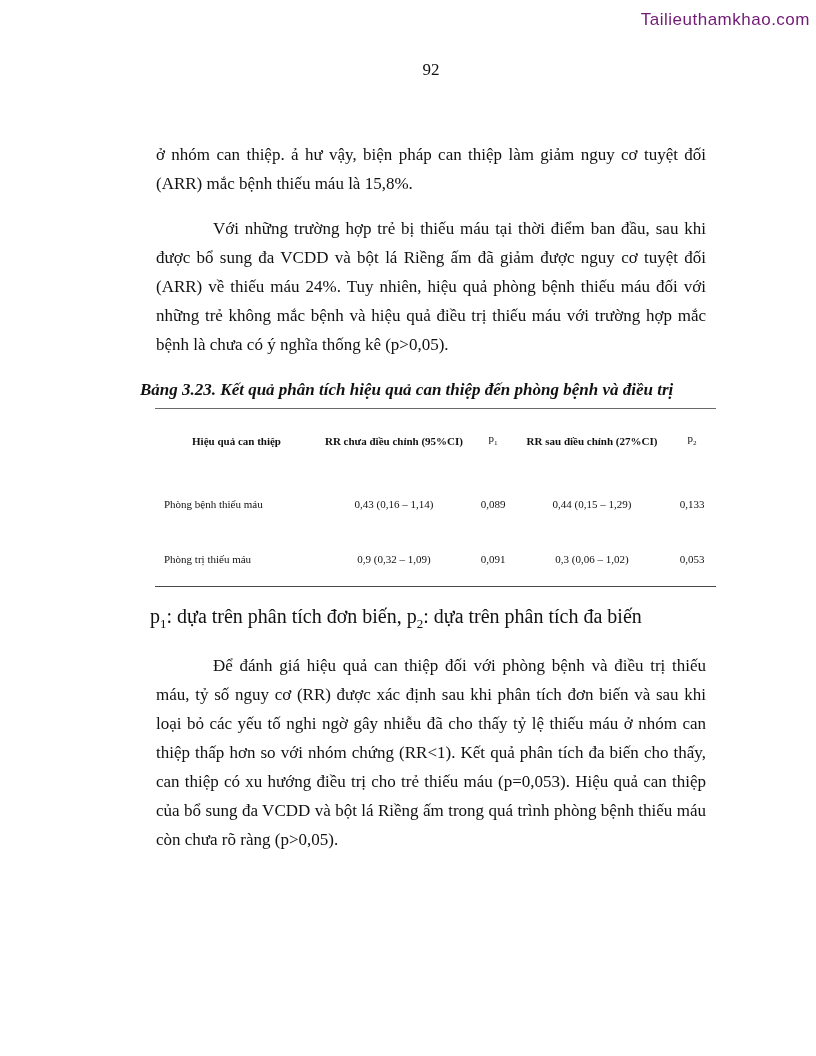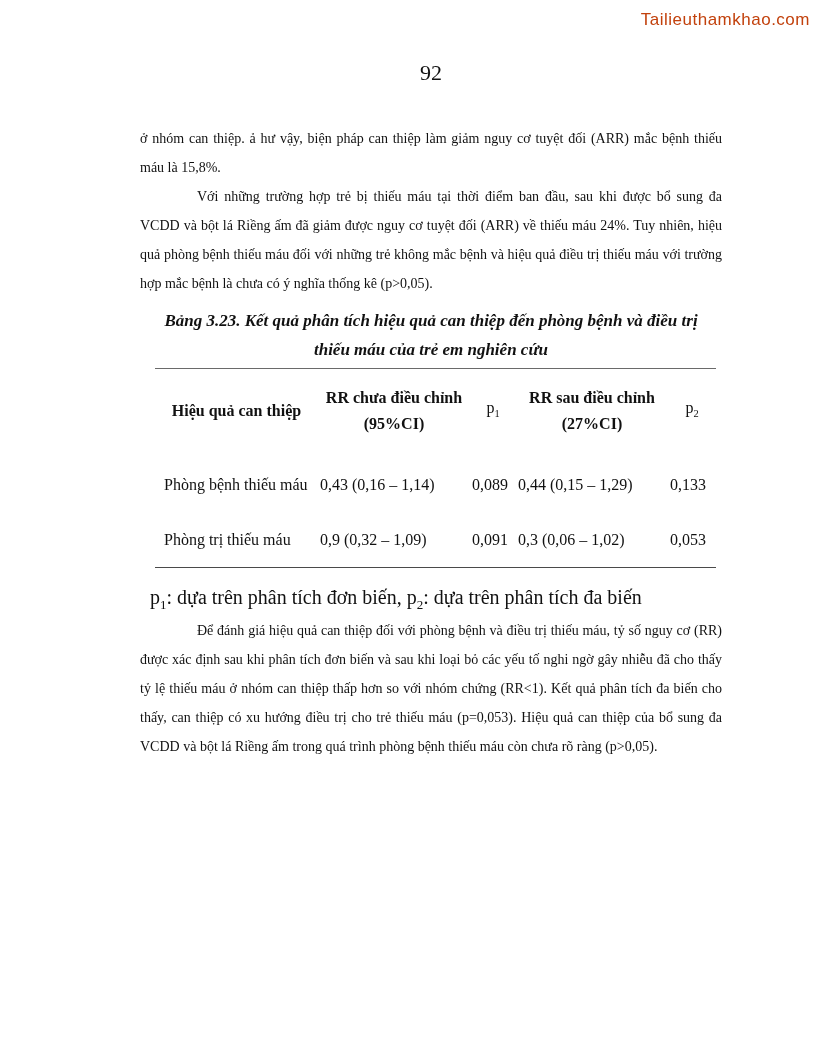--- a/index.html
+++ b/index.html
@@ -12,73 +12,73 @@
     font-family: "Liberation Serif", "DejaVu Serif", serif;
     color: #111111;
     overflow: hidden;
   }
   .watermark {
     position: absolute;
     top: 10px;
     right: 6px;
     font-family: "Liberation Sans", "DejaVu Sans", sans-serif;
     font-size: 17px;
-    color: #c2410c;
+    color: #701a75;
     letter-spacing: 0.5px;
     text-shadow: 1px 1px 0 #ffffff;
     text-align: right;
   }
   .page-number {
     position: absolute;
     top: 60px;
     left: 140px;
     width: 582px;
     text-align: center;
-    font-size: 22px;
+    font-size: 17px;
   }
   .content {
     position: absolute;
     top: 124px;
     left: 140px;
     width: 582px;
   }
   p.body {
-    margin: 0;
-    font-size: 14px;
+    margin: 16px;
+    font-size: 17px;
     line-height: 29px;
     text-align: justify;
   }
   p.body.indent { text-indent: 57px; }
   .caption {
     margin-top: 8px;
     font-size: 17px;
     line-height: 29px;
     font-weight: bold;
     font-style: italic;
-    text-align: center;
   }
   table.results {
     margin: 4px 0 0 15px;
     width: 561px;
     border-collapse: collapse;
     border-top: 1px solid #6a6a6a;
     border-bottom: 1px solid #4a4a4a;
-    font-size: 16px;
+    font-size: 11px;
   }
   table.results th {
     font-weight: bold;
     vertical-align: middle;
     line-height: 26px;
     padding: 16px 2px 20px 2px;
     text-align: center;
   }
   table.results th.pcol { font-weight: normal; font-family: Liberation Serif, serif; }
   table.results td {
     height: 55px;
     vertical-align: middle;
+    text-align: center;
     padding: 0 2px;
   }
   table.results td.label-cell {
     text-align: left;
     padding-left: 9px;
   }
   col.c-effect { width: 163px; }
   col.c-rr1 { width: 152px; }
   col.c-p1 { width: 46px; }
   col.c-rr2 { width: 152px; }
@@ -101,21 +101,20 @@
   <div class="page-number">92</div>
 
   <div class="content">
 
     <p class="body">ở nhóm can thiệp. ả hư vậy, biện pháp can thiệp làm giảm nguy cơ tuyệt đối (ARR) mắc bệnh thiếu máu là 15,8%.</p>
 
     <p class="body indent">Với những trường hợp trẻ bị thiếu máu tại thời điểm ban đầu, sau khi được bổ sung đa VCDD và bột lá Riềng ấm đã giảm được nguy cơ tuyệt đối (ARR) về thiếu máu 24%. Tuy nhiên, hiệu quả phòng bệnh thiếu máu đối với những trẻ không mắc bệnh và hiệu quả điều trị thiếu máu với trường hợp mắc bệnh là chưa có ý nghĩa thống kê (p&gt;0,05).</p>
 
     <div class="caption">
       <div>Bảng 3.23. Kết quả phân tích hiệu quả can thiệp đến phòng bệnh và điều trị</div>
-      <div>thiếu máu của trẻ em nghiên cứu</div>
     </div>
 
     <table class="results">
       <colgroup>
         <col class="c-effect">
         <col class="c-rr1">
         <col class="c-p1">
         <col class="c-rr2">
         <col class="c-p2">
       </colgroup>

